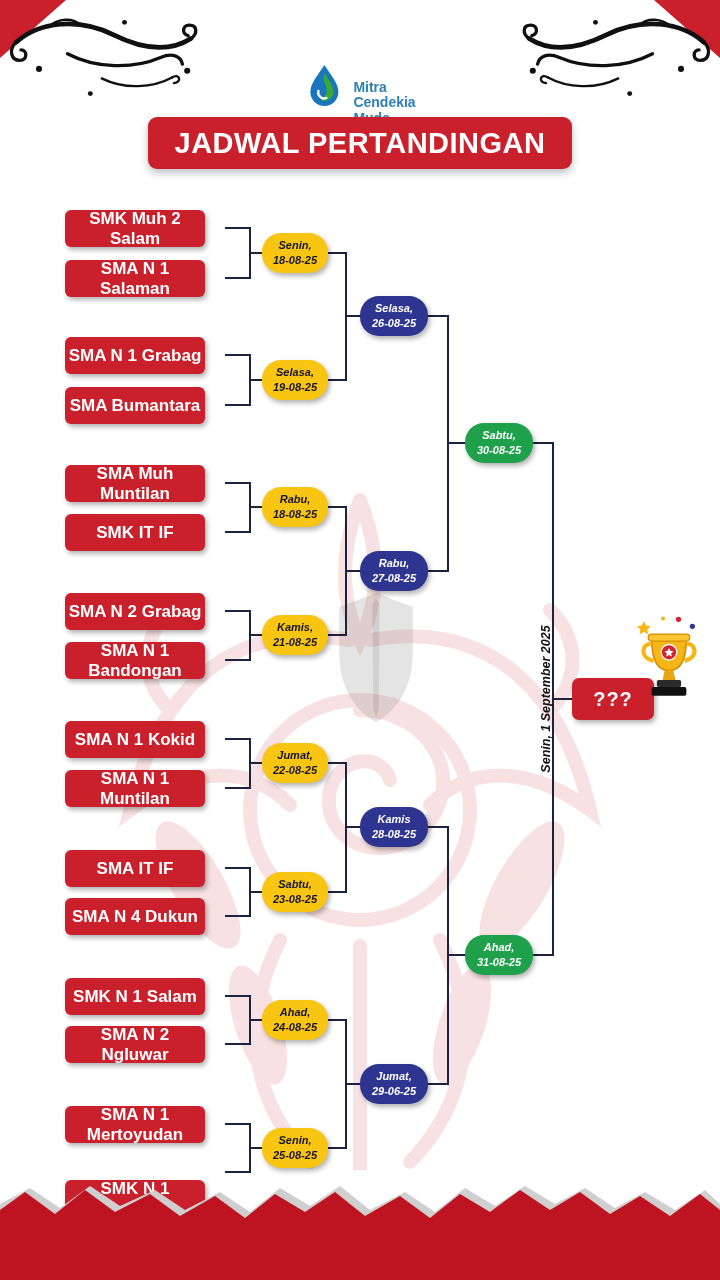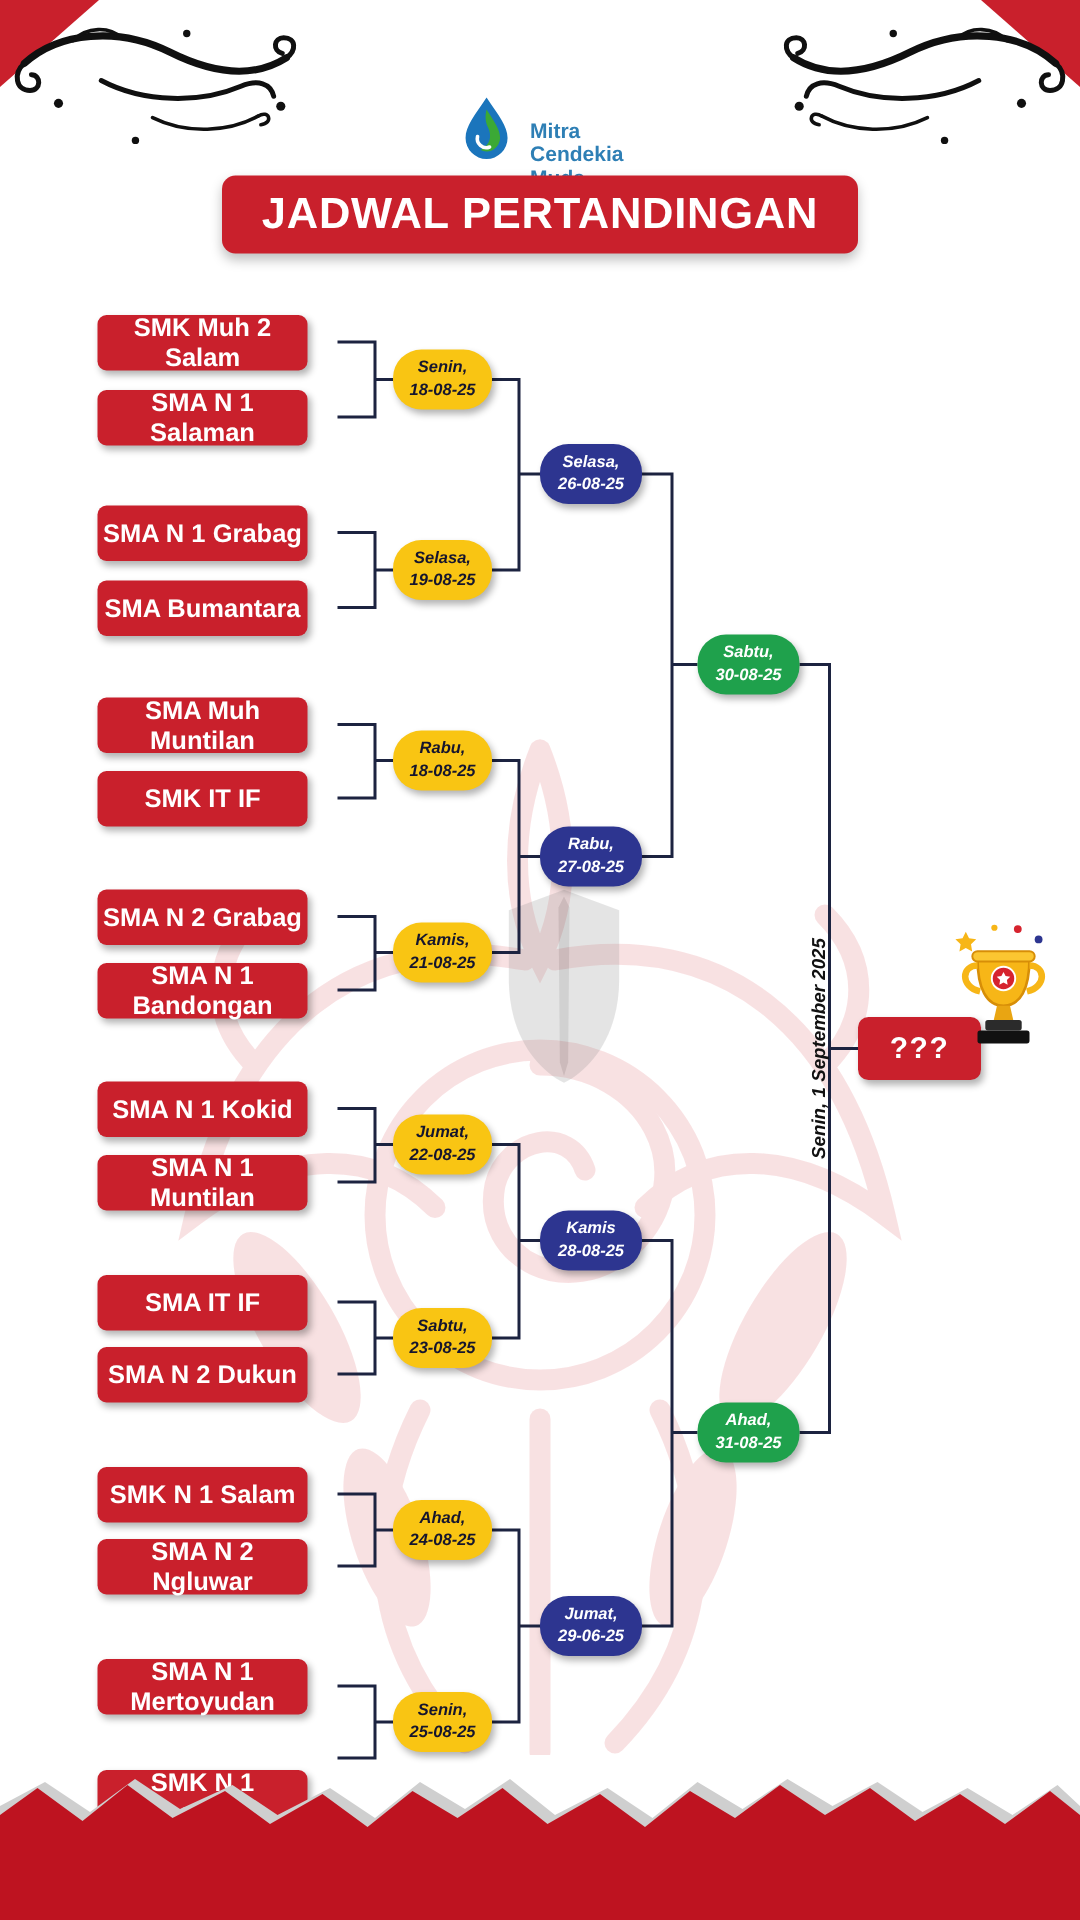--- a/index.html
+++ b/index.html
@@ -154,21 +154,21 @@
   <div class="team-box" style="top:260px">SMA N 1 Salaman</div>
   <div class="team-box" style="top:337px">SMA N 1 Grabag</div>
   <div class="team-box" style="top:387px">SMA Bumantara</div>
   <div class="team-box" style="top:514px">SMK IT IF</div>
   <div class="team-box" style="top:465px">SMA Muh Muntilan</div>
   <div class="team-box" style="top:593px">SMA N 2 Grabag</div>
   <div class="team-box" style="top:642px">SMA N 1 Bandongan</div>
   <div class="team-box" style="top:721px">SMA N 1 Kokid</div>
   <div class="team-box" style="top:770px">SMA N 1 Muntilan</div>
   <div class="team-box" style="top:850px">SMA IT IF</div>
-  <div class="team-box" style="top:898px">SMA N 2 Dukun</div>
+  <div class="team-box" style="top:898px">SMA N 4 Dukun</div>
   <div class="team-box" style="top:978px">SMK N 1 Salam</div>
   <div class="team-box" style="top:1026px">SMA N 2 Ngluwar</div>
   <div class="team-box" style="top:1106px">SMA N 1 Mertoyudan</div>
   <div class="team-box" style="top:1180px">SMK N 1 Magelang</div>
 
   <div class="date-box yellow" style="top:233px">
     <span>Senin,</span>
     <span>18-08-25</span>
   </div>
   <div class="date-box yellow" style="top:360px">

